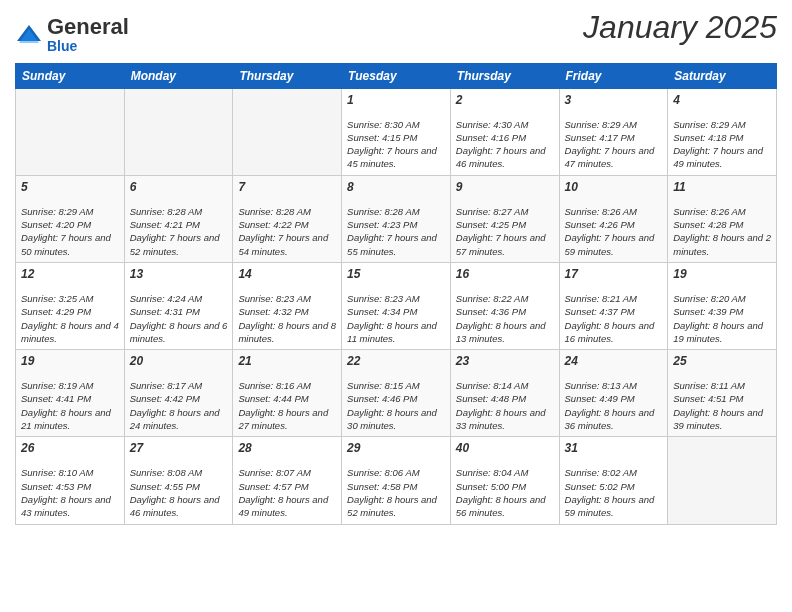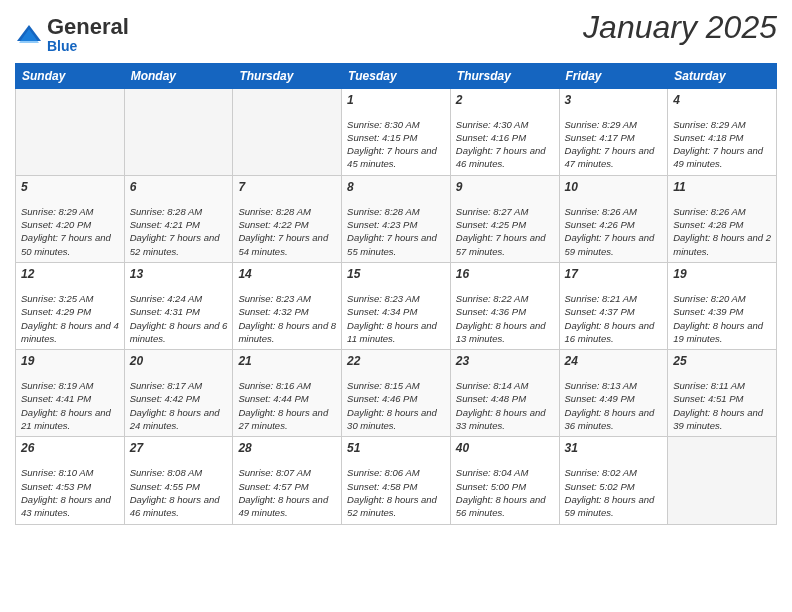--- a/index.html
+++ b/index.html
@@ -339,21 +339,21 @@
 and 46 minutes.</div>
           </td>
           <td>
             <div class="day-number">28</div>
             <div class="day-detail">Sunrise: 8:07 AM
 Sunset: 4:57 PM
 Daylight: 8 hours
 and 49 minutes.</div>
           </td>
           <td>
-            <div class="day-number">51</div>
+            <div class="day-number">29</div>
             <div class="day-detail">Sunrise: 8:06 AM
 Sunset: 4:58 PM
 Daylight: 8 hours
 and 52 minutes.</div>
           </td>
           <td>
             <div class="day-number">40</div>
             <div class="day-detail">Sunrise: 8:04 AM
 Sunset: 5:00 PM
 Daylight: 8 hours

